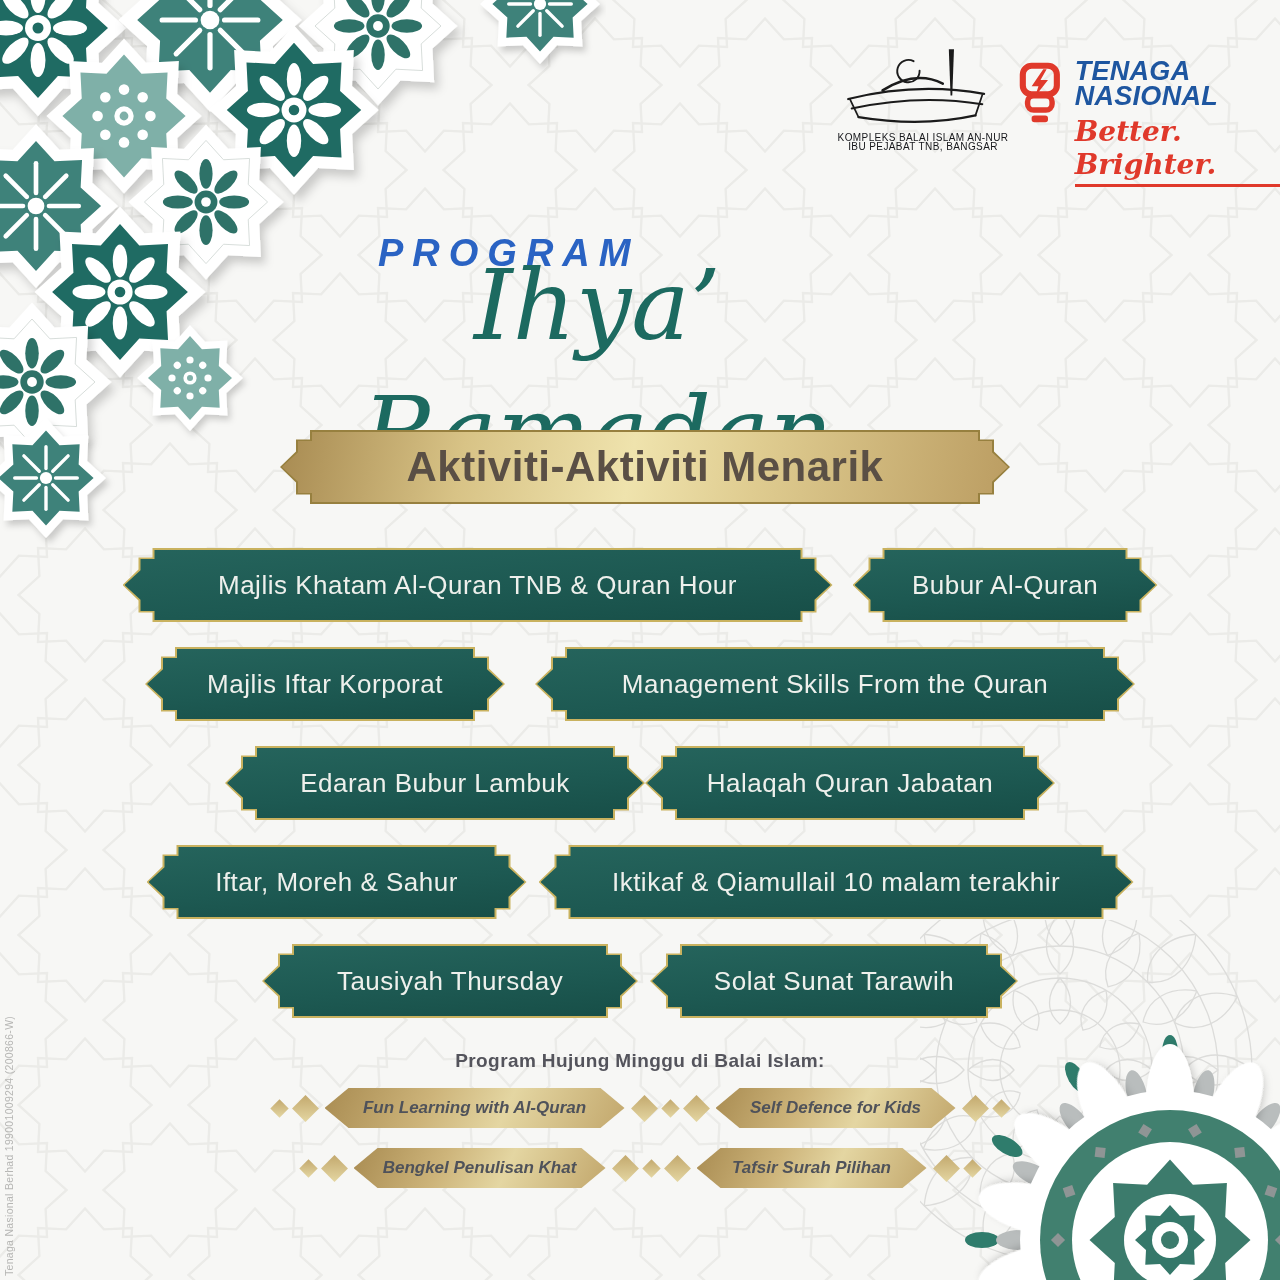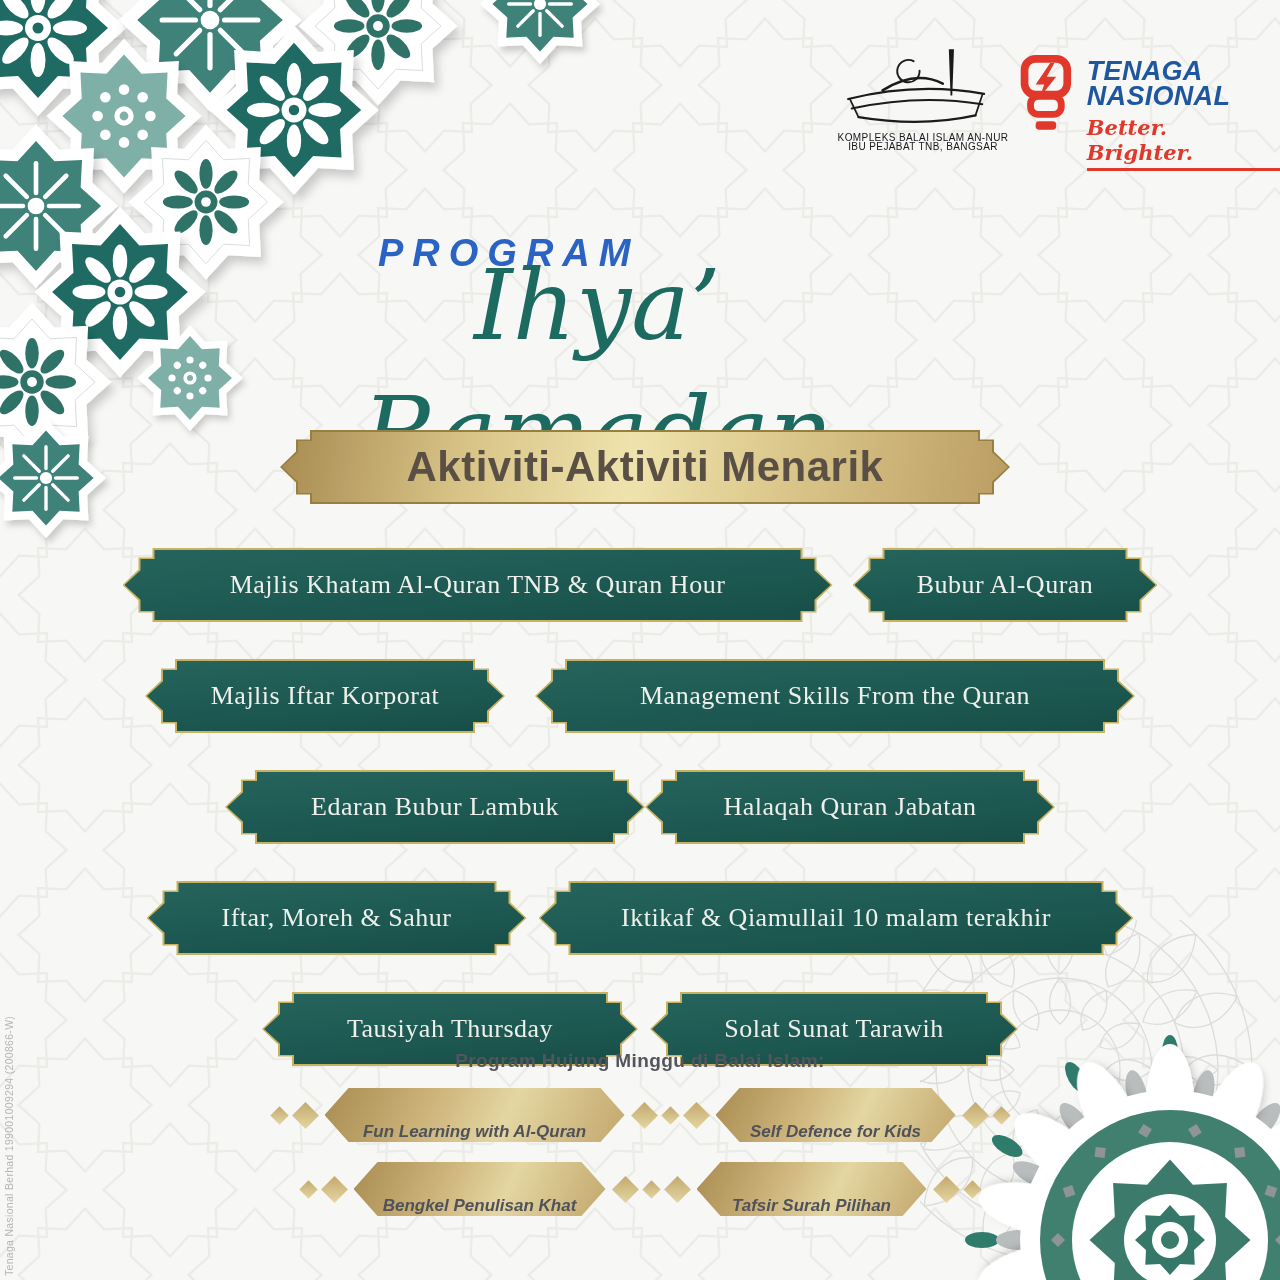--- a/index.html
+++ b/index.html
@@ -11,55 +11,55 @@
   .mandala{position:absolute;right:0;bottom:0;z-index:1;}
 
   
   .logos{position:absolute;left:0;top:0;width:100%;z-index:5;}
   .mosque-block{position:absolute;left:838px;top:44px;width:170px;text-align:center;}
   .mosque-caption{display:flex;align-items:center;justify-content:center;gap:5px;margin-top:2px;}
   .mosque-caption .cap-text{font-size:10px;font-weight:400;letter-spacing:.4px;color:#15161a;line-height:9px;text-align:center;white-space:nowrap;}
   .tnb-block{position:absolute;left:1016px;top:50px;display:flex;gap:11px;align-items:flex-start;}
   .tnb-text{display:flex;flex-direction:column;margin-top:9px;}
   .tnb-name{font-size:27px;line-height:25px;font-weight:800;font-style:italic;color:#1e56a0;letter-spacing:.3px;}
-  .tnb-tagline{display:inline-block;margin-top:6px;font-family:"DejaVu Serif",serif;font-style:italic;font-weight:700;font-size:21px;color:#e0392b;border-bottom:3px solid #e0392b;padding-bottom:3px;}
+  .tnb-tagline{display:inline-block;margin-top:6px;font-family:"DejaVu Serif",serif;font-style:italic;font-weight:700;font-size:28px;color:#e0392b;border-bottom:3px solid #e0392b;padding-bottom:3px;}
 
   
   .kicker{position:absolute;left:358px;top:232px;z-index:5;font-size:38px;font-style:italic;font-weight:700;letter-spacing:9px;color:#2a63c3;margin-left:20px;}
   .script-title{position:absolute;left:225px;top:242px;width:745px;z-index:5;text-align:center;font-family:"DejaVu Serif",serif;font-style:italic;font-size:98px;color:#1c6a60;line-height:1.3;}
 
   
   .plq{position:relative;clip-path:polygon(0 50%,16px 29%,16px 13%,30px 13%,30px 0,calc(100% - 30px) 0,calc(100% - 30px) 13%,calc(100% - 16px) 13%,calc(100% - 16px) 29%,100% 50%,calc(100% - 16px) 71%,calc(100% - 16px) 87%,calc(100% - 30px) 87%,calc(100% - 30px) 100%,30px 100%,30px 87%,16px 87%,16px 71%);}
   .plq-in{position:absolute;inset:2px;clip-path:polygon(0 50%,16px 29%,16px 13%,30px 13%,30px 0,calc(100% - 30px) 0,calc(100% - 30px) 13%,calc(100% - 16px) 13%,calc(100% - 16px) 29%,100% 50%,calc(100% - 16px) 71%,calc(100% - 16px) 87%,calc(100% - 30px) 87%,calc(100% - 30px) 100%,30px 100%,30px 87%,16px 87%,16px 71%);display:flex;align-items:center;justify-content:center;}
   .plq.teal{background:#c9b25f;}
   .plq.teal .plq-in{background:linear-gradient(175deg,#25645c 0%,#1d5952 55%,#174e47 100%);}
   .plq-label{font-size:26px;font-weight:400;letter-spacing:.5px;color:#eef0ec;white-space:nowrap;}
 
   
   .gold-plaque{position:absolute;left:280px;top:430px;width:730px;height:74px;z-index:5;background:#97803f;}
   .gold-plaque .plq-in{background:linear-gradient(100deg,#a88b52 0%,#d8c386 25%,#efe3ad 48%,#dfcc90 65%,#bb9d62 100%);}
   .gold-plaque .plq-label{font-size:42px;font-weight:700;letter-spacing:.5px;color:#5a4f45;}
 
   
   #activity-rows{position:absolute;left:0;right:0;top:548px;z-index:5;}
-  .arow{display:flex;justify-content:center;margin-bottom:37px;font-family:Liberation Serif, serif;}
+  .arow{display:flex;justify-content:center;margin-bottom:25px;}
   .arow .plq{height:74px;}
   .arow0{gap:20px}.arow1{gap:30px}.arow2{}.arow3{gap:12px}.arow4{gap:12px}
   .c-0-0{width:710px}.c-0-1{width:305px}
   .c-1-0{width:360px}.c-1-1{width:600px}
   .c-2-0{width:420px}.c-2-1{width:410px}
   .c-3-0{width:380px}.c-3-1{width:595px}
   .c-4-0{width:376px}.c-4-1{width:368px}
 
   
   .weekend{position:absolute;left:0;right:0;top:1050px;z-index:5;text-align:center;}
   .weekend-heading{font-size:19px;font-weight:700;letter-spacing:.4px;color:#54545c;}
   .wrow{display:flex;justify-content:center;align-items:center;gap:10px;margin-top:16px;}
   .wrow + .wrow{margin-top:20px;}
-  .hexb{height:54px;display:flex;align-items:flex-end;justify-content:center;clip-path:polygon(0 50%,24px 0,calc(100% - 24px) 0,100% 50%,calc(100% - 24px) 100%,24px 100%);background:linear-gradient(115deg,#a98c52 0%,#cdb47a 35%,#e4d6a2 60%,#c2a76c 100%);}
+  .hexb{height:40px;display:flex;align-items:center;justify-content:center;clip-path:polygon(0 50%,24px 0,calc(100% - 24px) 0,100% 50%,calc(100% - 24px) 100%,24px 100%);background:linear-gradient(115deg,#a98c52 0%,#cdb47a 35%,#e4d6a2 60%,#c2a76c 100%);}
   .hexb .hex-label{font-size:17px;font-weight:700;font-style:italic;color:#4f525a;white-space:nowrap;}
   .w-0-0{width:300px}.w-0-1{width:240px}.w-1-0{width:252px}.w-1-1{width:230px}
   .dia{display:inline-block;background:linear-gradient(135deg,#c3a96e,#e4d6a2);transform:rotate(45deg);}
   .dia.s{width:13px;height:13px;}
   .dia.m{width:19px;height:19px;}
 
   
   .vertical-credit{position:absolute;left:3px;top:1020px;height:256px;z-index:5;writing-mode:vertical-rl;transform:rotate(180deg);font-size:10.5px;color:#b6b6b4;letter-spacing:.3px;white-space:nowrap;}
 </style>
 </head>

